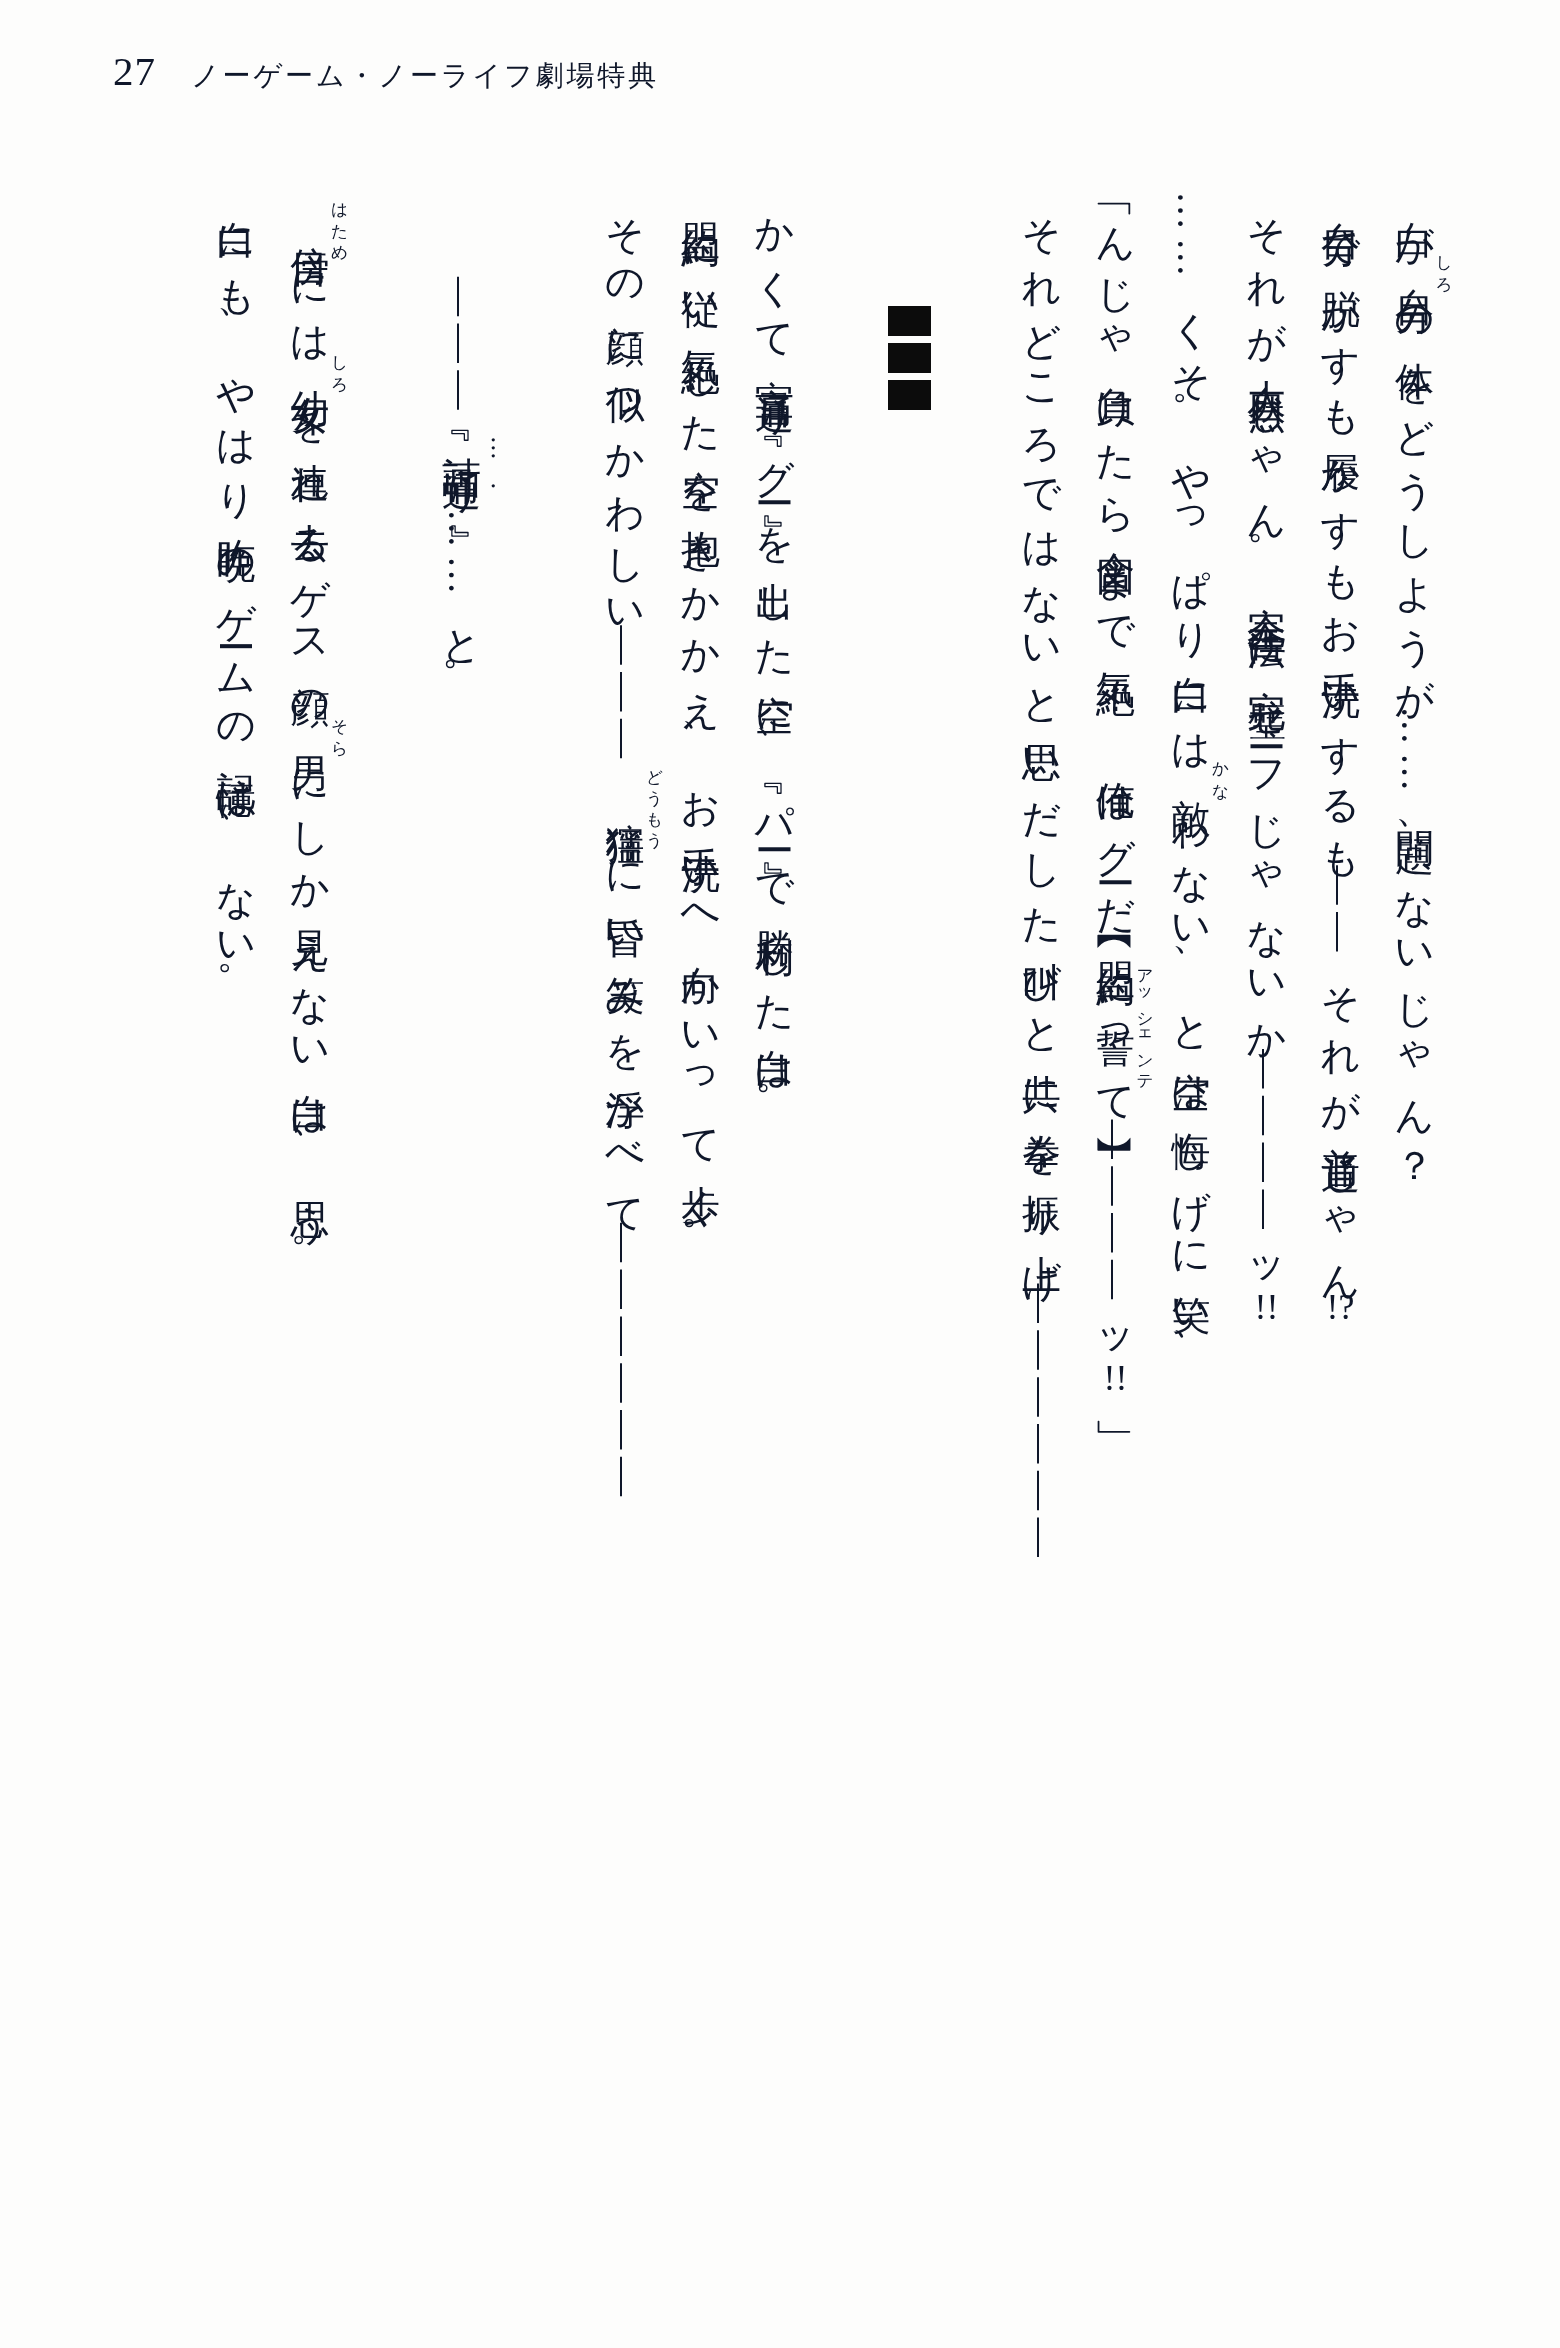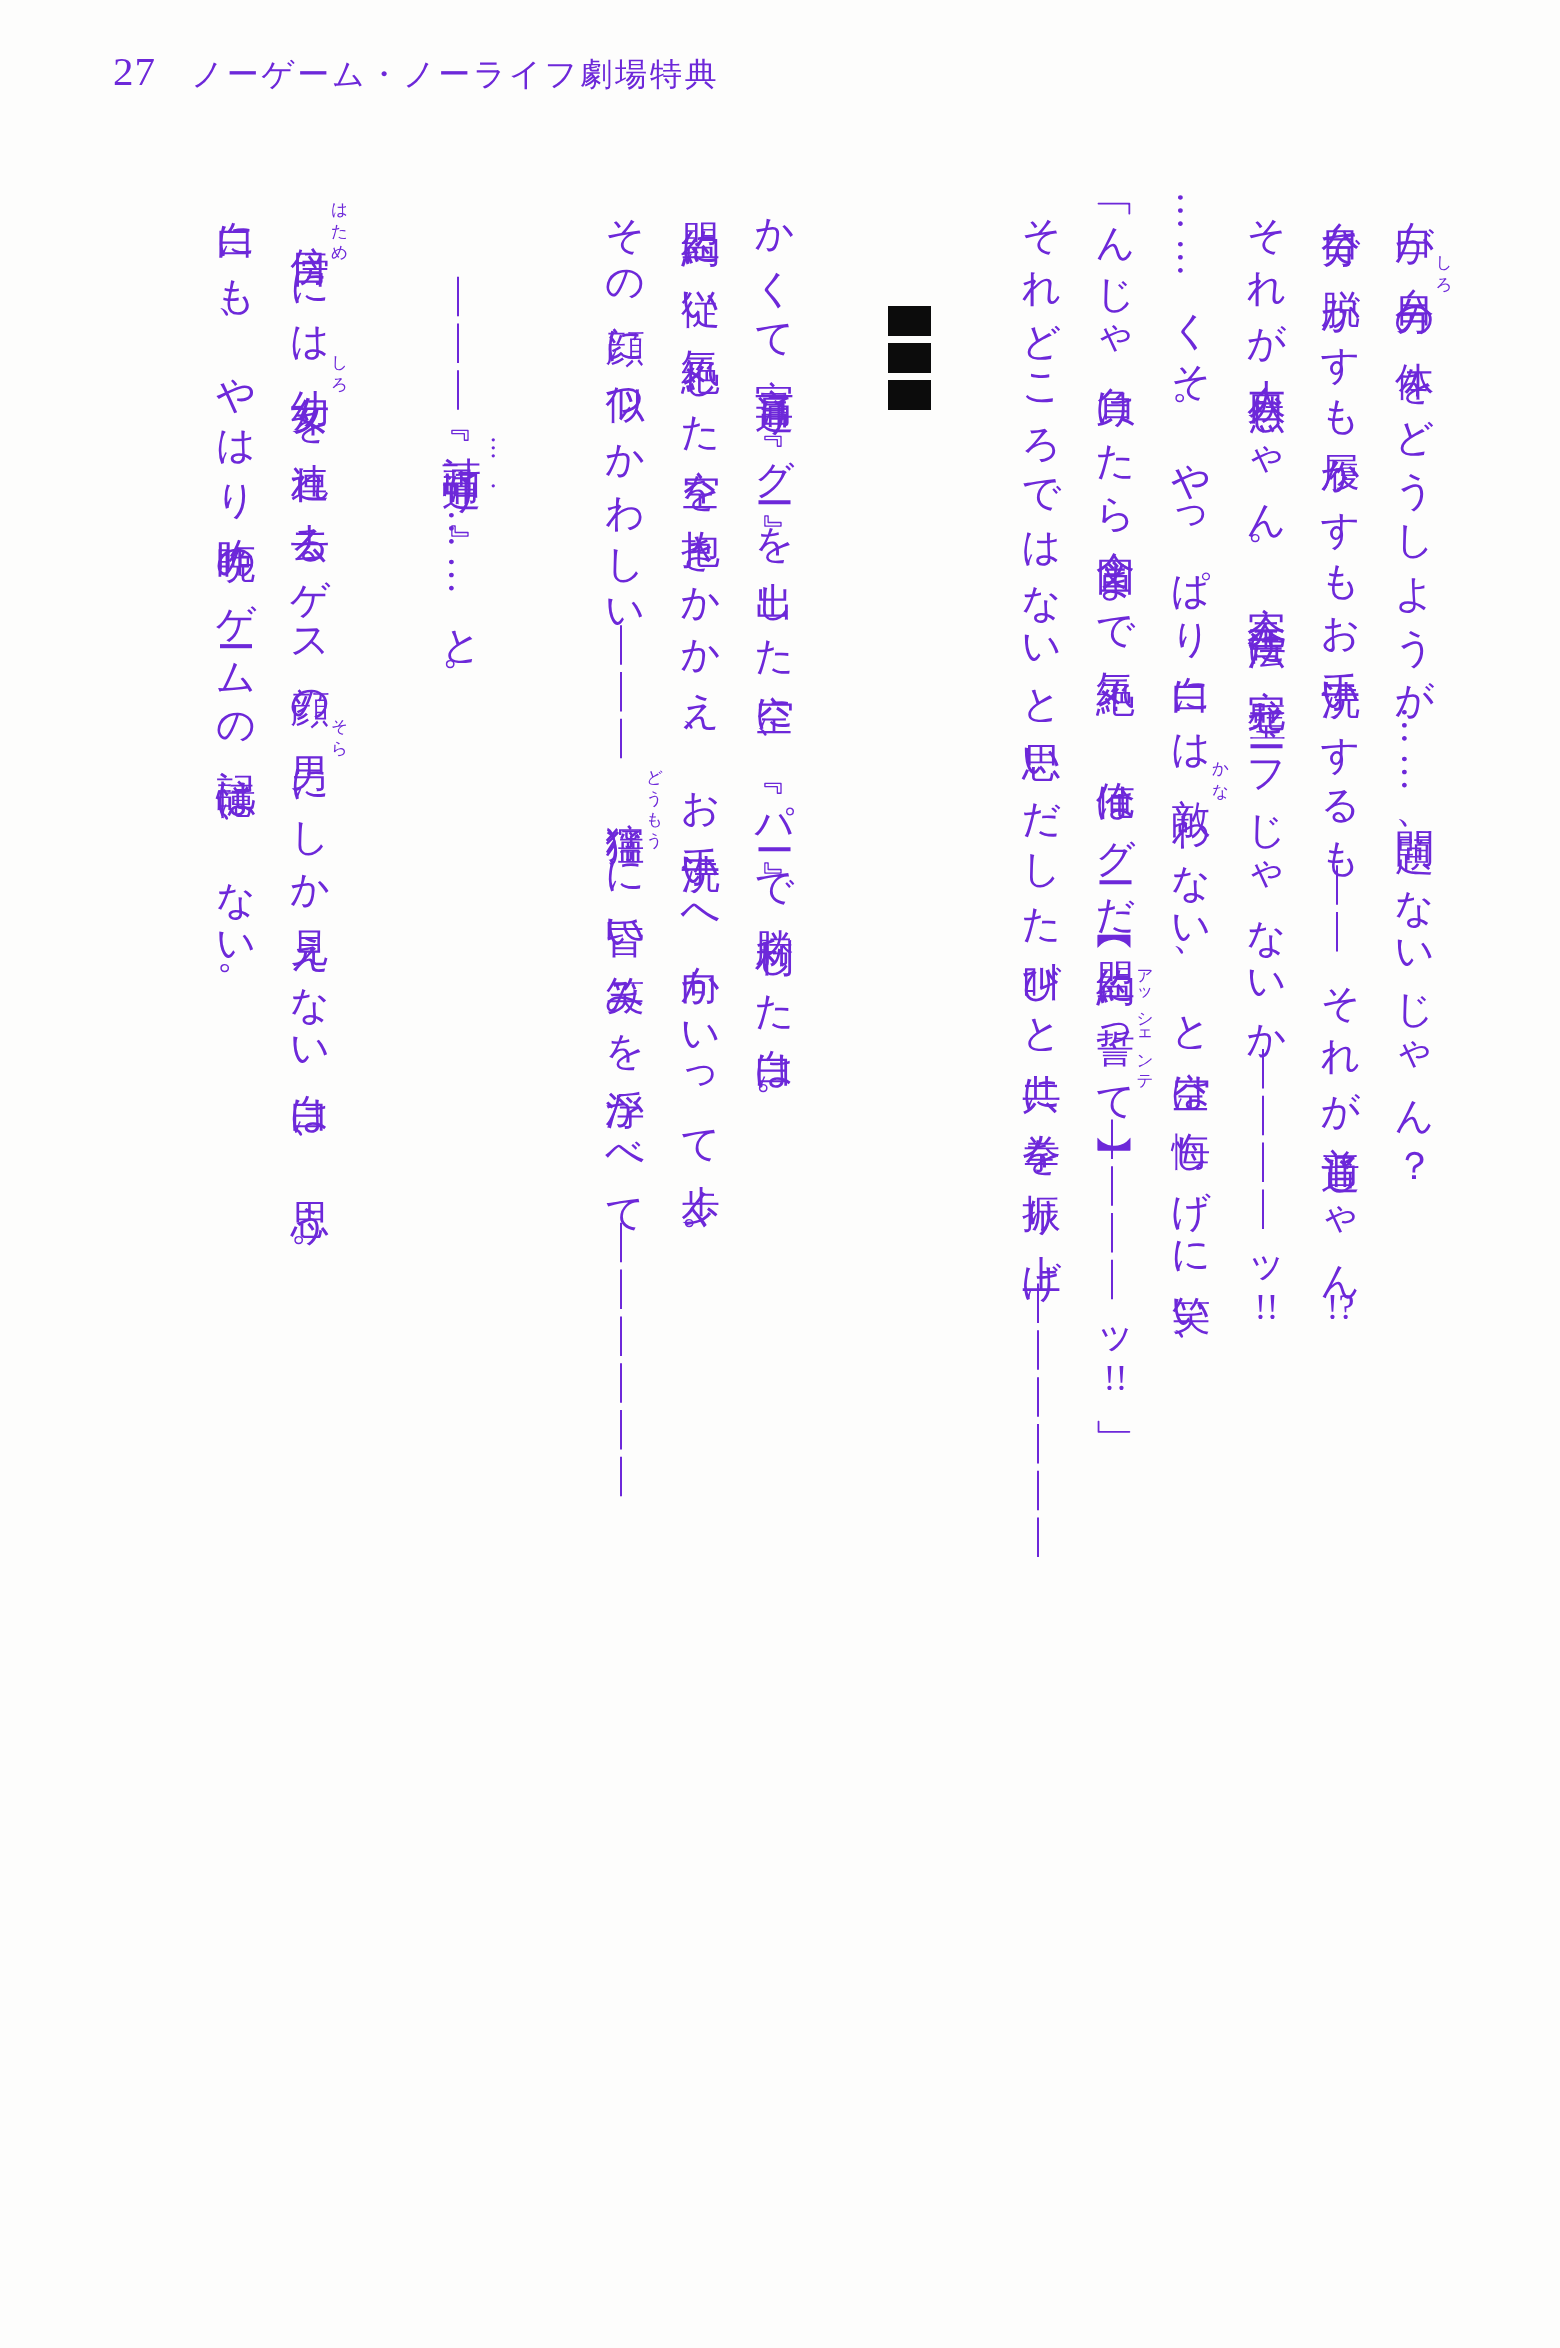--- a/index.html
+++ b/index.html
@@ -2,40 +2,40 @@
 <html lang="ja"><head>
 <meta charset="utf-8">
 <style>
   html, body { margin: 0; padding: 0; background: #ffffff; }
 
   .page {
     position: relative;
     width: 1560px;
     height: 2348px;
     background: #fdfdfc;
-    color: #6d28d9;
+    color: #0f172a;
     font-family: "Liberation Serif", "DejaVu Serif", serif;
     overflow: hidden;
   }
 
   
   .header {
     position: absolute;
     top: 47px;
     left: 113px;
     display: flex;
     align-items: baseline;
     gap: 35px;
   }
   .page-number {
     font-size: 41px;
     letter-spacing: 1px;
   }
   .doc-title {
-    font-size: 32px;
+    font-size: 28px;
     font-family: "DejaVu Sans", "Liberation Sans", sans-serif;
     font-weight: 500;
     letter-spacing: 2.9px;
   }
 
   
   .main {
     position: absolute;
     top: 191px;
     right: 107px;

